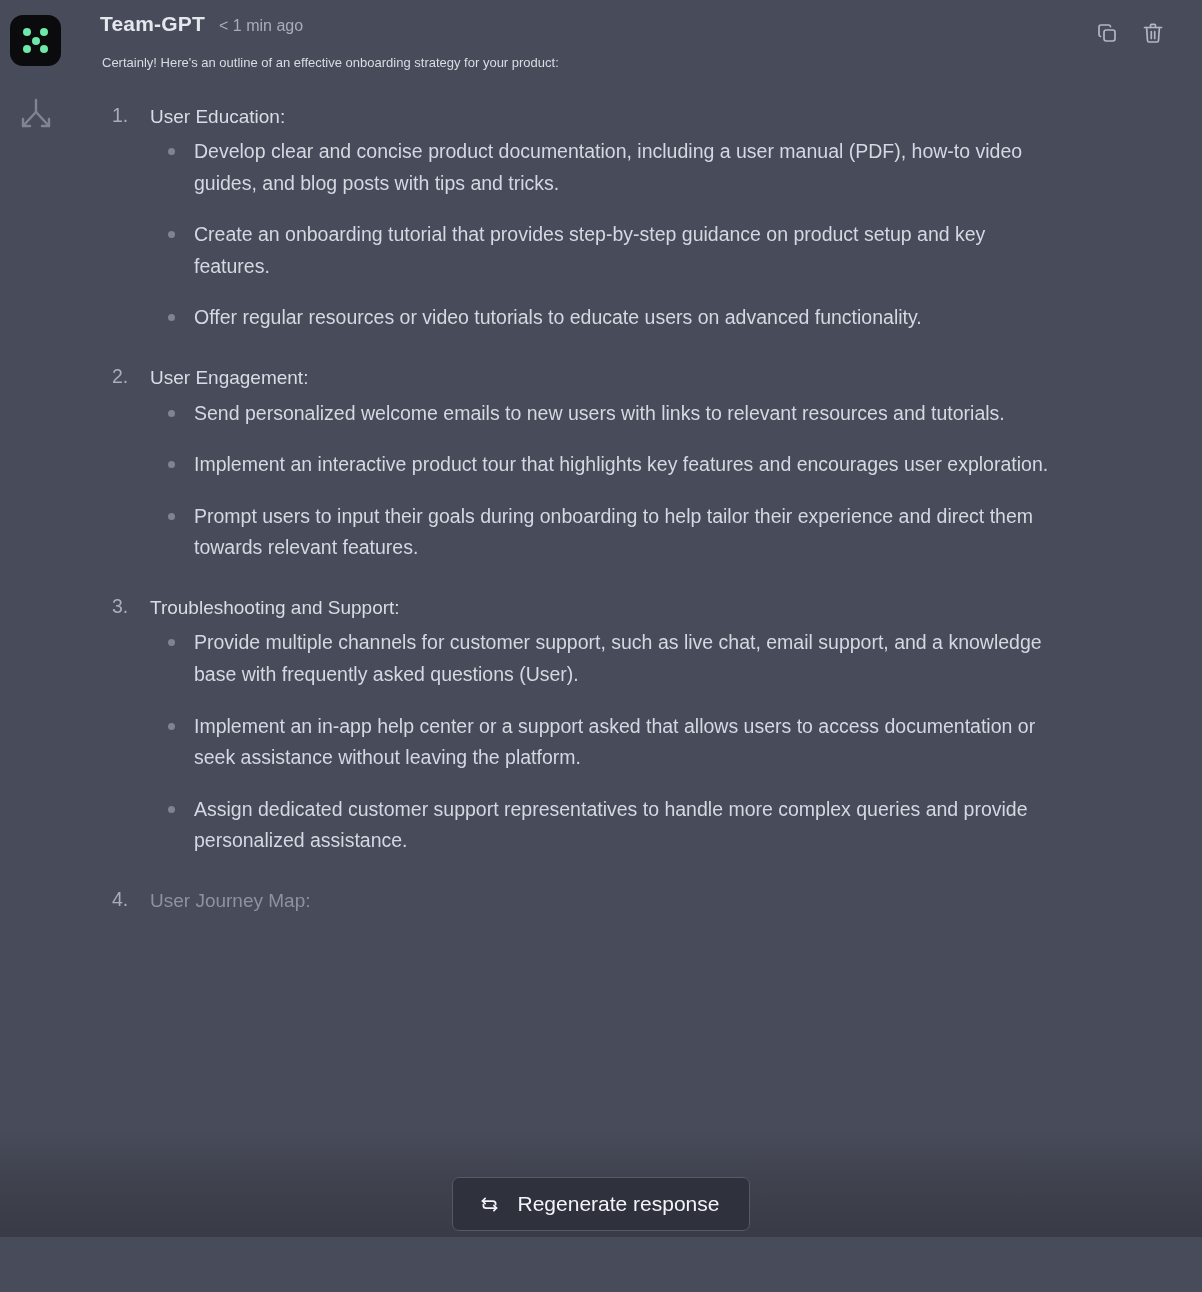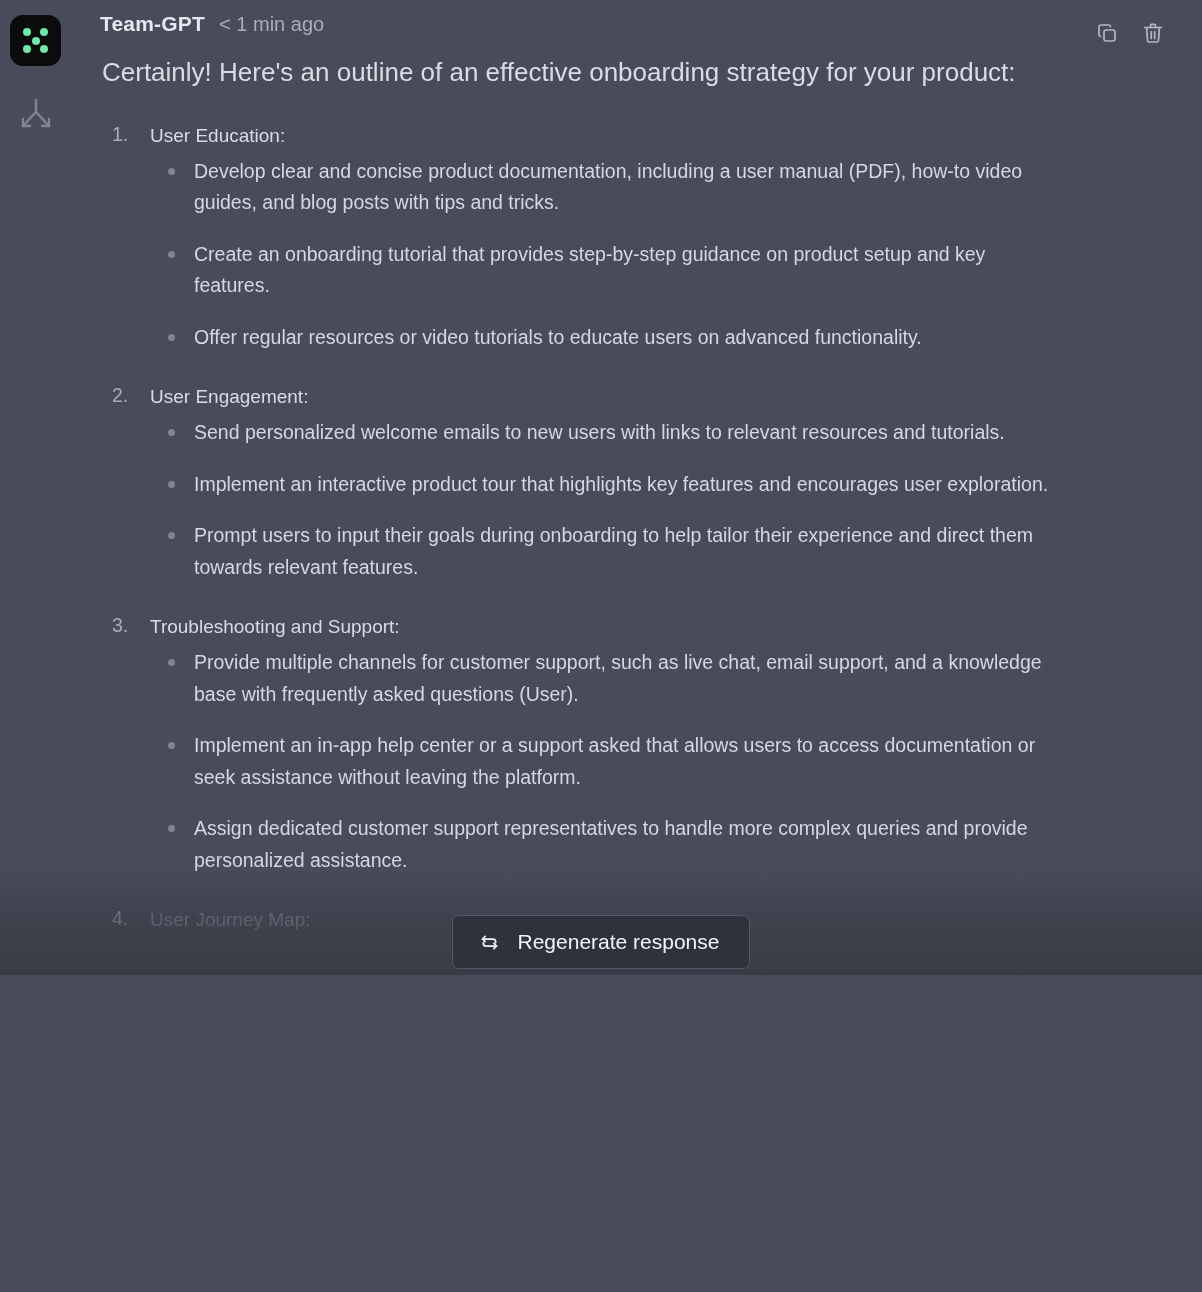--- a/index.html
+++ b/index.html
@@ -15,21 +15,21 @@
     font-family: "Liberation Sans", sans-serif;
     color: #d7dae3;
     overflow: hidden;
     position: relative;
   }
 
   
   .message {
     position: relative;
     width: 1202px;
-    height: 975px;
+    height: 1237px;
     display: flex;
     padding: 8px 0 0 0;
   }
 
   
   .rail {
     width: 100px;
     flex: 0 0 100px;
     padding-left: 10px;
     padding-top: 7px;
@@ -81,21 +81,21 @@
     height: 34px;
     padding-top: 4px;
   }
   .author {
     font-size: 21px;
     font-weight: bold;
     color: #e4e7ee;
     letter-spacing: .2px;
   }
   .timestamp {
-    font-size: 20px;
+    font-size: 16px;
     color: #a9adba;
   }
 
   
   .actions {
     position: absolute;
     top: 12px;
     right: 36px;
     display: flex;
     gap: 20px;
@@ -106,21 +106,21 @@
     height: 26px;
     display: flex;
     align-items: center;
     justify-content: center;
     cursor: pointer;
     color: #b3b7c4;
   }
 
   
   .intro {
-    font-size: 26px;
+    font-size: 13px;
     line-height: 1.5;
     color: #d9dce4;
     margin: 11px 0 0 2px;
   }
 
   ol.outline {
     list-style: none;
     margin: 0;
     padding: 0;
     counter-reset: sec;

